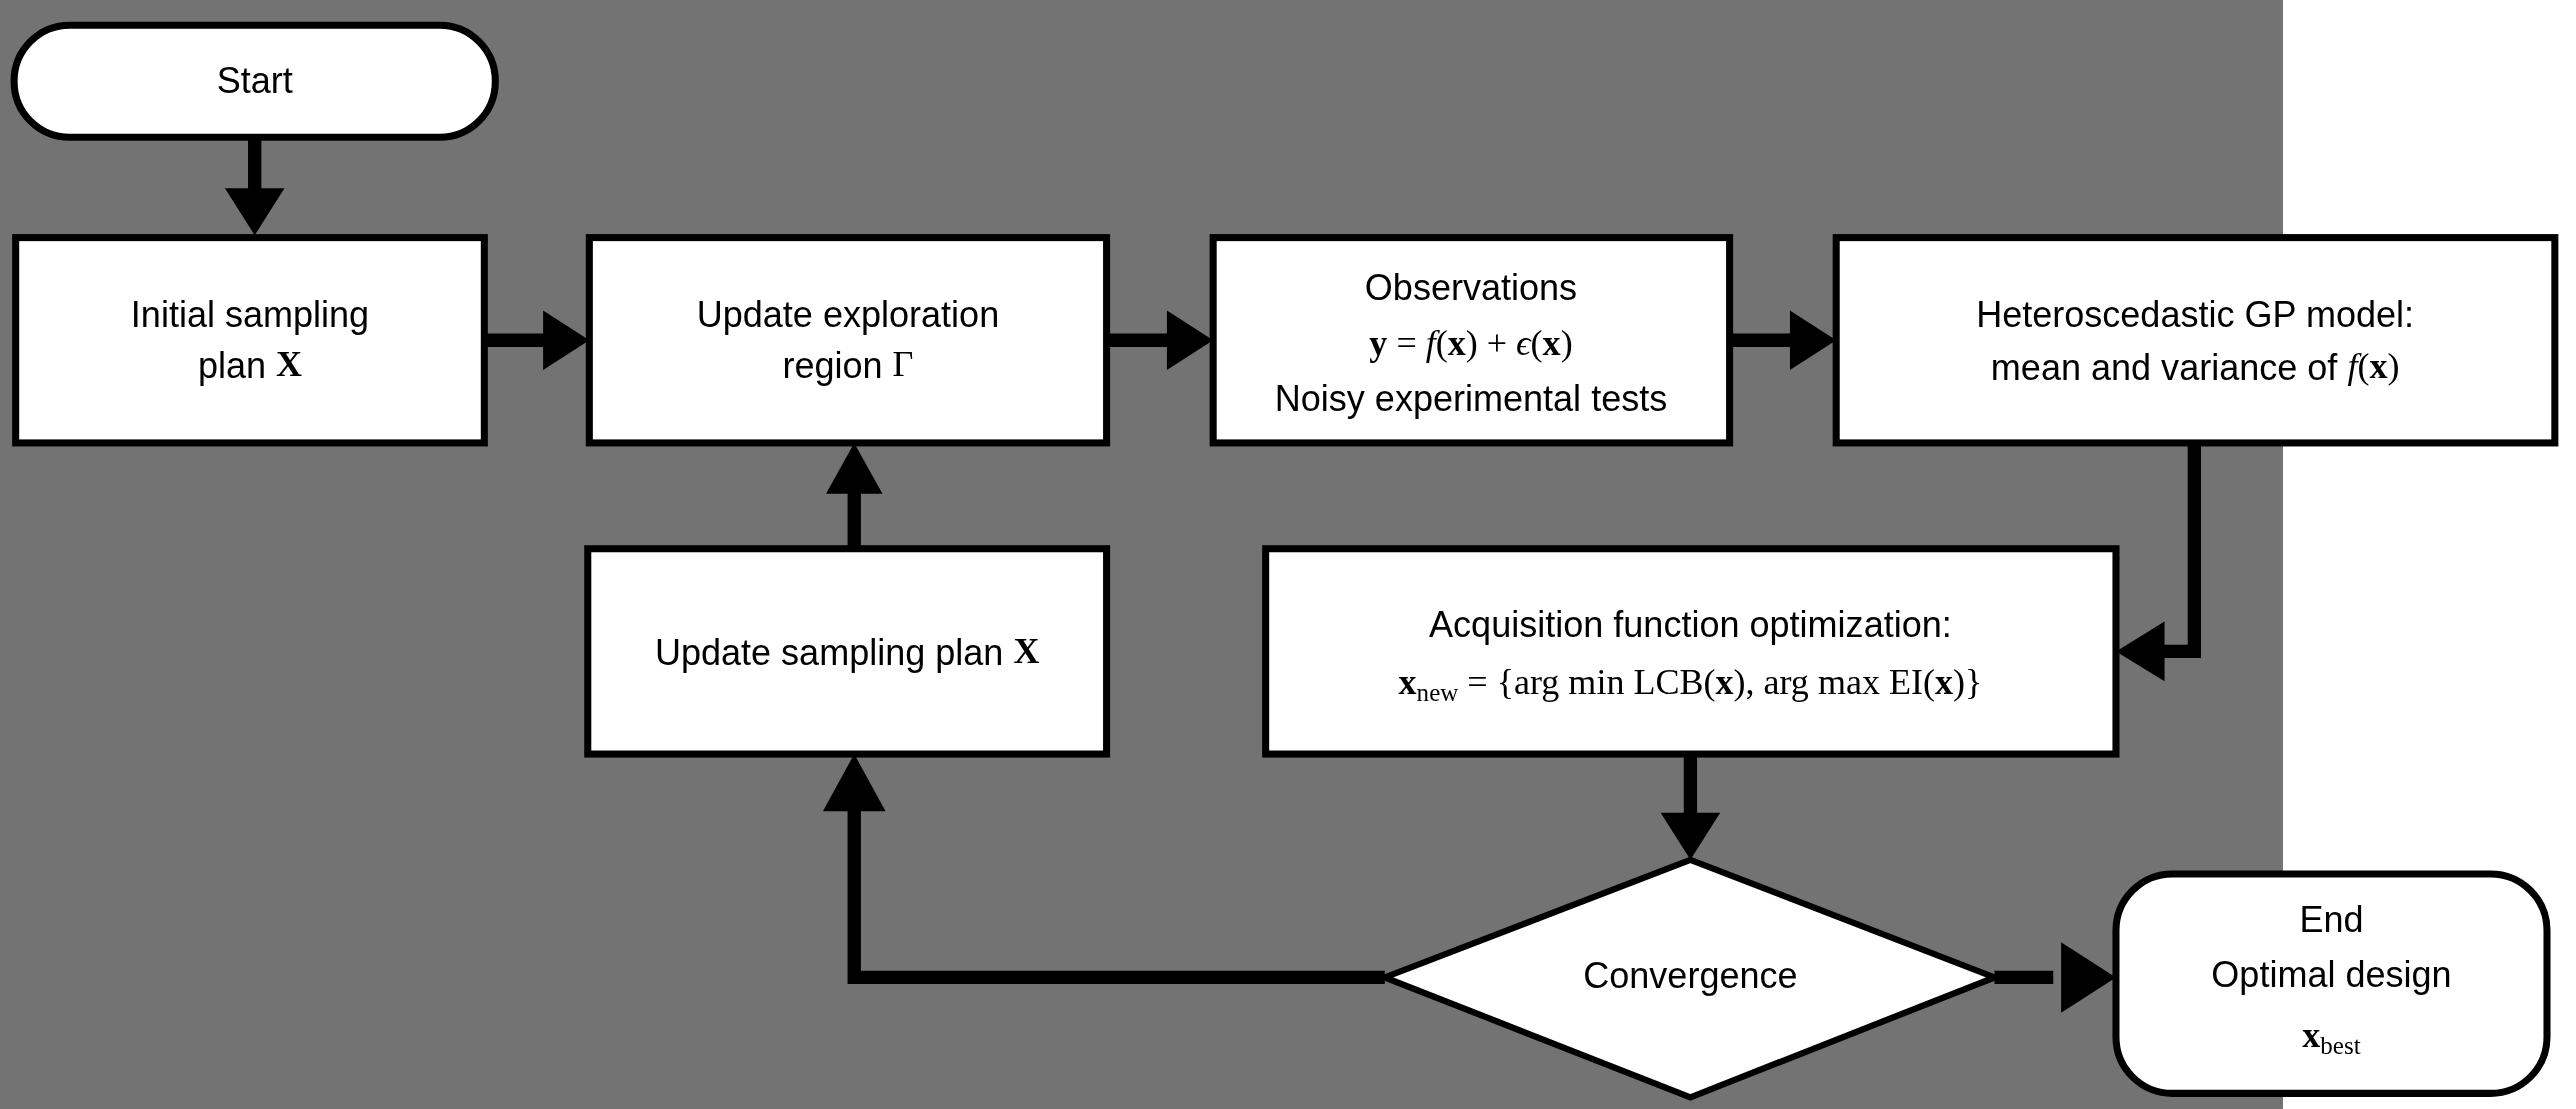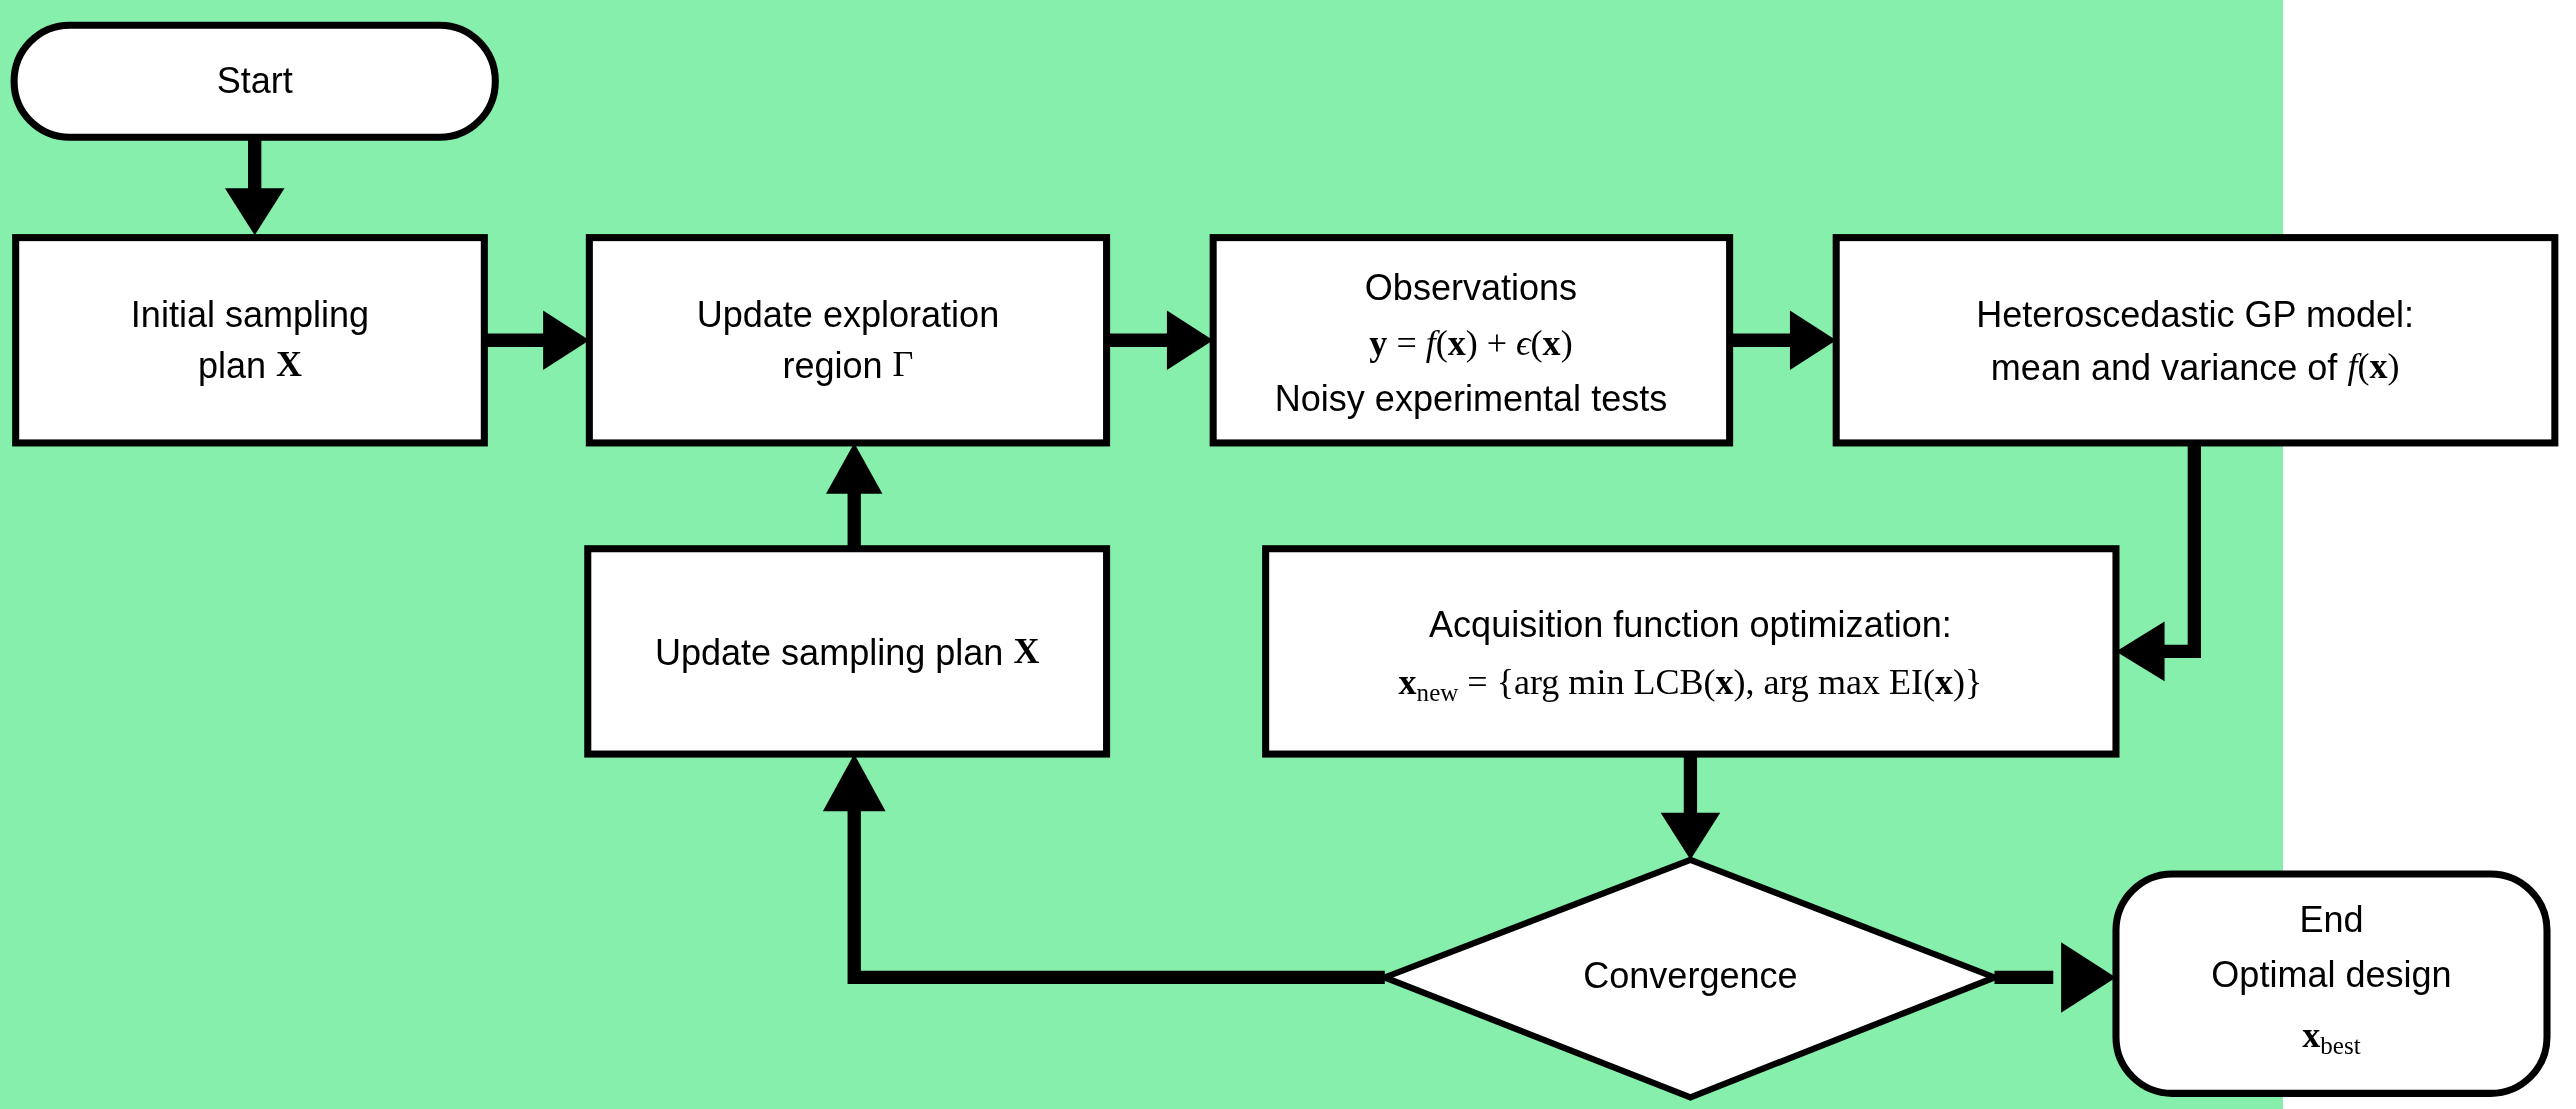--- a/index.html
+++ b/index.html
@@ -11,21 +11,21 @@
   body {
     font-family: "Liberation Sans", sans-serif;
     width: 2576px;
     height: 1110px;
     overflow: hidden;
   }
   #flowchart-root {
     position: relative;
     width: 2283px;
     height: 1110px;
-    background: #86efac;
+    background: #737373;
   }
   svg.chart-svg {
     display: block;
     width: 2576px;
     height: 1110px;
   }
   .node-shape {
     fill: #ffffff;
     stroke: #000000;
     stroke-width: 9;

